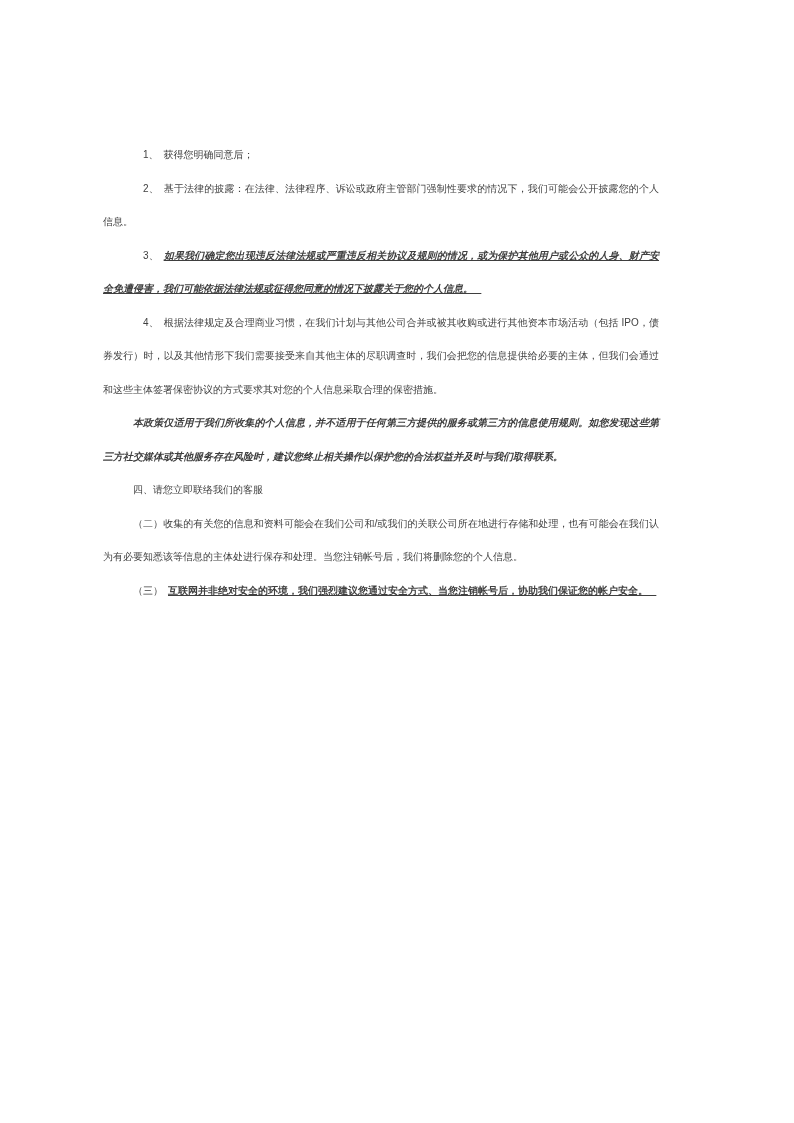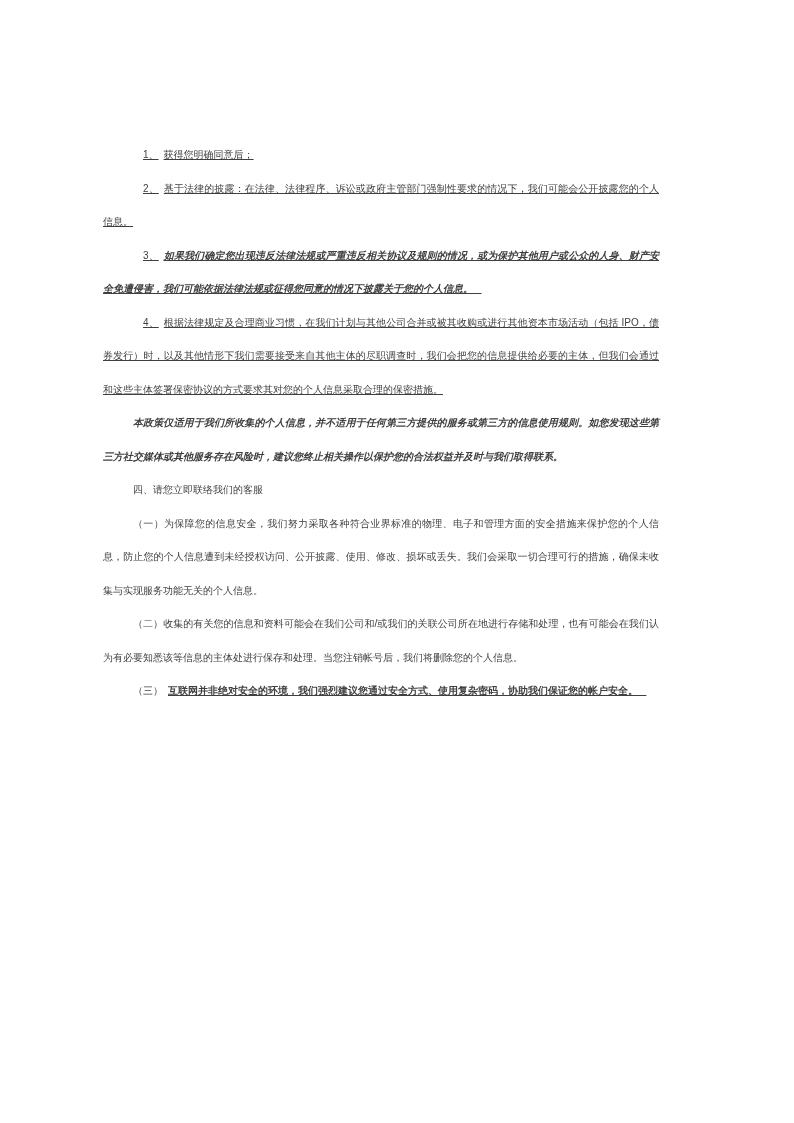--- a/index.html
+++ b/index.html
@@ -28,21 +28,21 @@
     line-height: 33.5px;
     color: #3f3f3f;
     text-align: justify;
     letter-spacing: 0;
   }
   .content p {
     margin: 0;
     padding: 0;
   }
   
-  .p-num { text-indent: 40px; text-decoration: underline; }
+  .p-num { text-indent: 40px; }
   
   .p { text-indent: 30px; }
   .prefix { margin-right: 5px; }
   
   .em-biu {
     font-weight: bold;
     font-style: italic;
     text-decoration: underline;
   }
   .em-biu::after { content: "\00A0\00A0\00A0"; }
@@ -71,23 +71,22 @@
     <p class="p-num"><span class="prefix">2、</span><span>基于法律的披露：在法律、法律程序、诉讼或政府主管部门强制性要求的情况下，我们可能会公开披露您的个人信息。</span></p>
 
     <p class="p-num"><span class="prefix">3、</span><span class="em-biu">如果我们确定您出现违反法律法规或严重违反相关协议及规则的情况，或为保护其他用户或公众的人身、财产安全免遭侵害，我们可能依据法律法规或征得您同意的情况下披露关于您的个人信息。</span></p>
 
     <p class="p-num"><span class="prefix">4、</span><span>根据法律规定及合理商业习惯，在我们计划与其他公司合并或被其收购或进行其他资本市场活动（包括 IPO，债券发行）时，以及其他情形下我们需要接受来自其他主体的尽职调查时，我们会把您的信息提供给必要的主体，但我们会通过和这些主体签署保密协议的方式要求其对您的个人信息采取合理的保密措施。</span></p>
 
     <p class="p"><span class="em-bi">本政策仅适用于我们所收集的个人信息，并不适用于任何第三方提供的服务或第三方的信息使用规则。如您发现这些第三方社交媒体或其他服务存在风险时，建议您终止相关操作以保护您的合法权益并及时与我们取得联系。</span></p>
 
     <p class="p"><span>四、请您立即联络我们的客服</span></p>
 
-    <p class="p"><span>（一）为保障您的信息安全，我们努力采取各种符合业界标准的物理、电子和管理方面的安全措施来保护您的个人信息，防止您的个人信息遭到未经授权访问、公开披露、使用、修改、损坏或丢失。我们会采取一切合理可行的措施，确保未收集与实现服务功能无关的个人信息。</span></p>
 
     <p class="p"><span>（二）收集的有关您的信息和资料可能会在我们公司和/或我们的关联公司所在地进行存储和处理，也有可能会在我们认为有必要知悉该等信息的主体处进行保存和处理。当您注销帐号后，我们将删除您的个人信息。</span></p>
 
 
-    <p class="p"><span class="prefix">（三）</span><span class="em-bu">互联网并非绝对安全的环境，我们强烈建议您通过安全方式、使用复杂密码，协助我们保证您的帐户安全。</span></p>
+    <p class="p"><span class="prefix">（三）</span><span class="em-bu">互联网并非绝对安全的环境，我们强烈建议您通过安全方式、当您注销帐号后，协助我们保证您的帐户安全。</span></p>
 
 
 
   </div>
 </div>
 
 </body></html>

